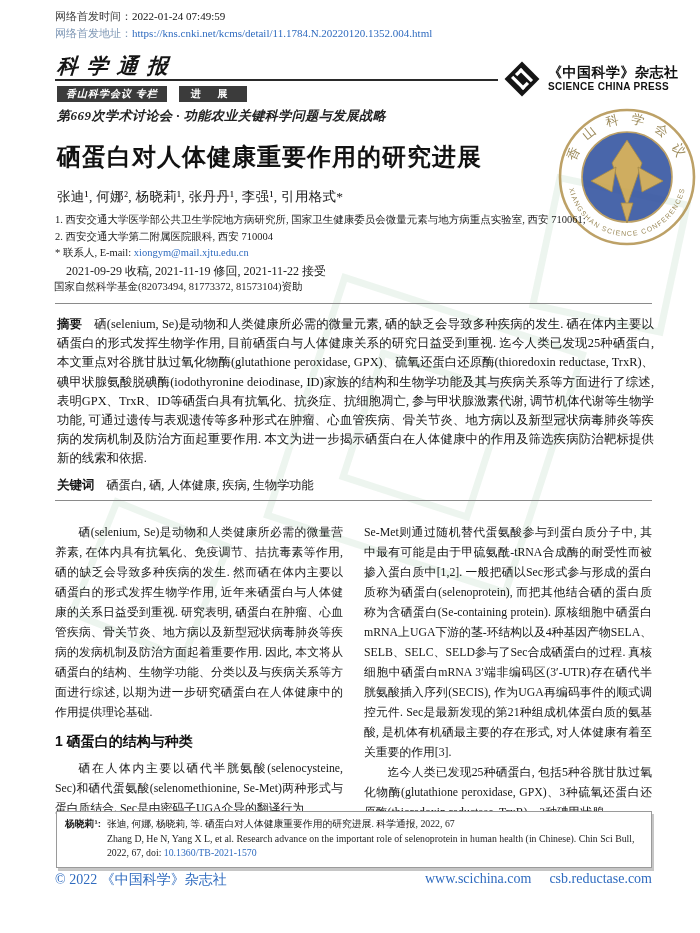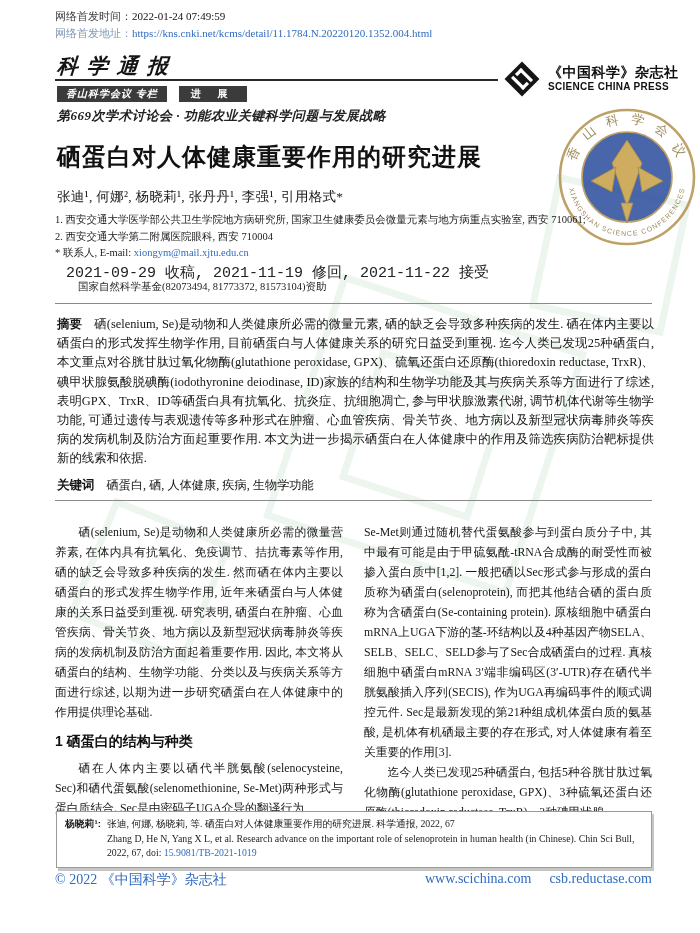--- a/index.html
+++ b/index.html
@@ -31,22 +31,22 @@
   .press-en{font-size:10px;font-weight:700;font-family:"Liberation Sans",sans-serif;color:#111;letter-spacing:.3px;}
 
   
   .seal{top:104px;left:554px;opacity:.88;pointer-events:none;}
 
   
   .title{top:141px;left:57px;width:520px;font-size:24px;font-weight:700;letter-spacing:1px;color:#121212;}
   .authors{top:188px;left:57px;font-size:13.5px;color:#1a1a1a;letter-spacing:.3px;}
   .affils{top:212px;left:55px;font-size:10.5px;line-height:16.5px;color:#222;}
   .affils a{color:#2f6bbf;text-decoration:none;}
-  .dates{top:263px;left:66px;font-size:15px;color:#222;font-family:Liberation Mono, monospace;}
-  .funding{top:280px;left:78px;font-size:10.5px;color:#222;}
+  .dates{top:263px;left:66px;font-size:12px;color:#222;}
+  .funding{top:280px;left:54px;font-size:10.5px;color:#222;}
 
   .rule{left:55px;width:597px;height:1px;background:#8a8a8a;}
   .rule1{top:303px;}
   .rule2{top:500px;}
 
   
   .abstract{top:315px;left:57px;width:597px;font-size:12.4px;line-height:19.2px;text-align:justify;color:#161616;}
   .abstract b,.keywords b{font-family:"Liberation Sans",sans-serif;font-size:12.5px;margin-right:12px;font-weight:700;}
   .keywords{top:477px;left:57px;width:597px;font-size:12.2px;color:#161616;}
 
@@ -180,21 +180,21 @@
       <p>Se-Met则通过随机替代蛋氨酸参与到蛋白质分子中, 其中最有可能是由于甲硫氨酰-tRNA合成酶的耐受性而被掺入蛋白质中[1,2]. 一般把硒以Sec形式参与形成的蛋白质称为硒蛋白(selenoprotein), 而把其他结合硒的蛋白质称为含硒蛋白(Se-containing protein). 原核细胞中硒蛋白mRNA上UGA下游的茎-环结构以及4种基因产物SELA、SELB、SELC、SELD参与了Sec合成硒蛋白的过程. 真核细胞中硒蛋白mRNA 3′端非编码区(3′-UTR)存在硒代半胱氨酸插入序列(SECIS), 作为UGA再编码事件的顺式调控元件. Sec是最新发现的第21种组成机体蛋白质的氨基酸, 是机体有机硒最主要的存在形式, 对人体健康有着至关重要的作用[3].</p>
       <p class="indent">迄今人类已发现25种硒蛋白, 包括5种谷胱甘肽过氧化物酶(glutathione peroxidase, GPX)、3种硫氧还蛋白还原酶(thioredoxin reductase, TrxR)、3种碘甲状腺</p>
     </div>
   </div>
 
   <div class="abs citebox">
     <span class="cl">杨晓莉¹:</span>
     <div class="cc">
       <p>张迪, 何娜, 杨晓莉, 等. 硒蛋白对人体健康重要作用的研究进展. 科学通报, 2022, 67</p>
       <p>
-        <span>Zhang D, He N, Yang X L, et al. Research advance on the important role of selenoprotein in human health (in Chinese). Chin Sci Bull, 2022, 67, doi: </span><a href="#">15.9081/TB-2021-1019</a>
+        <span>Zhang D, He N, Yang X L, et al. Research advance on the important role of selenoprotein in human health (in Chinese). Chin Sci Bull, 2022, 67, doi: </span><a href="#">10.1360/TB-2021-1570</a>
       </p>
     </div>
   </div>
 
   <div class="abs footer">
     <span>© 2022 《中国科学》杂志社</span>
     <span class="sites">
       <a href="#">www.scichina.com</a>
       <a href="#">csb.reductase.com</a>
     </span>

